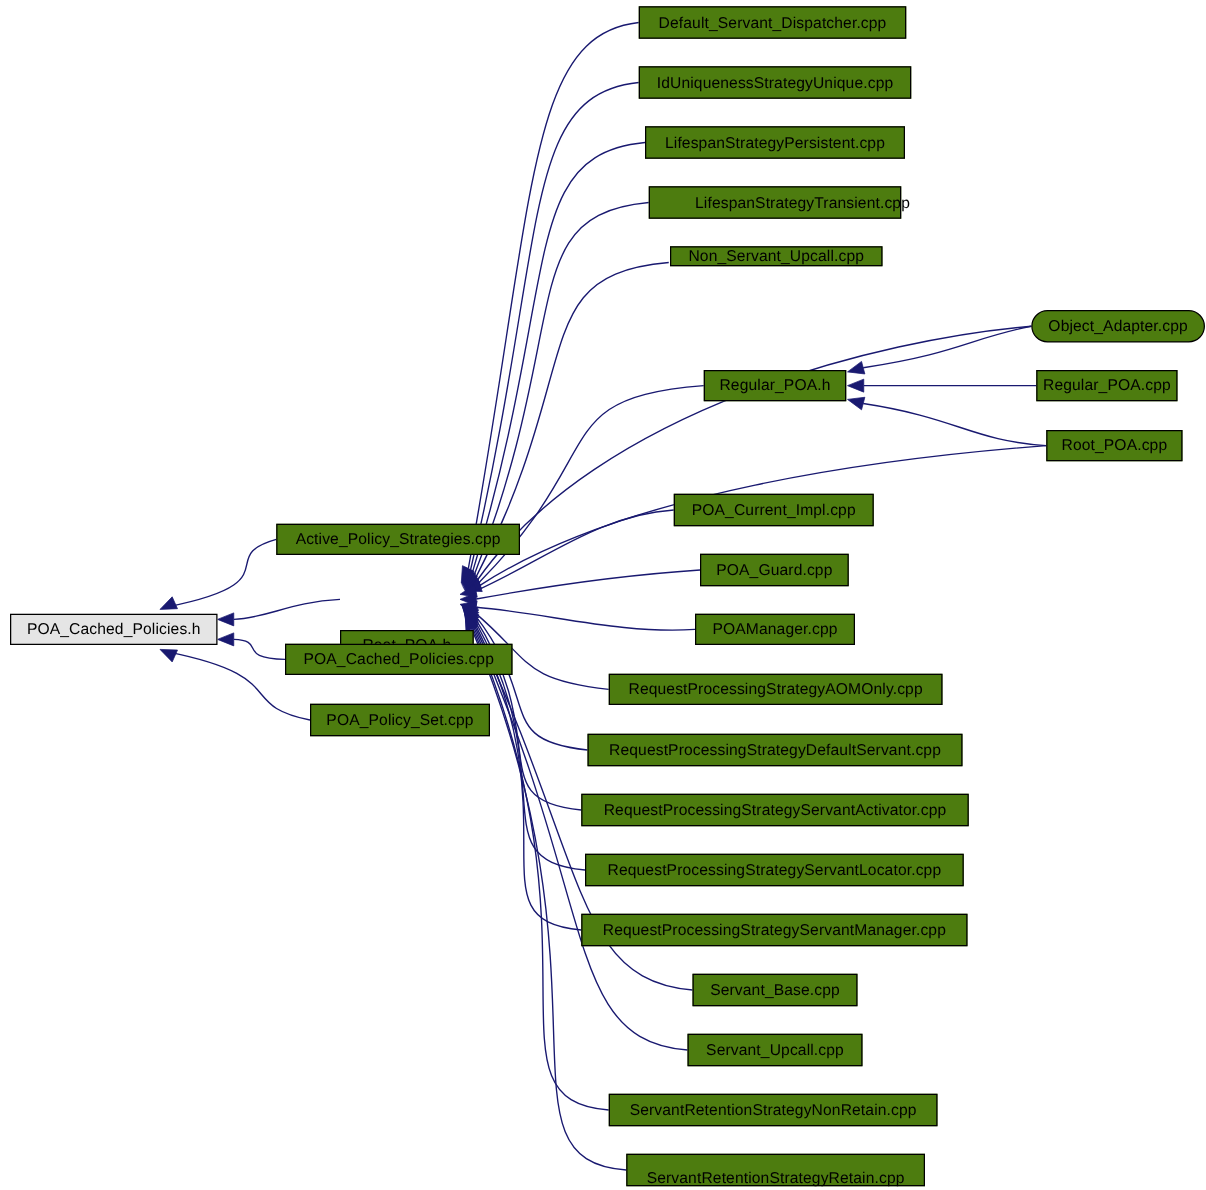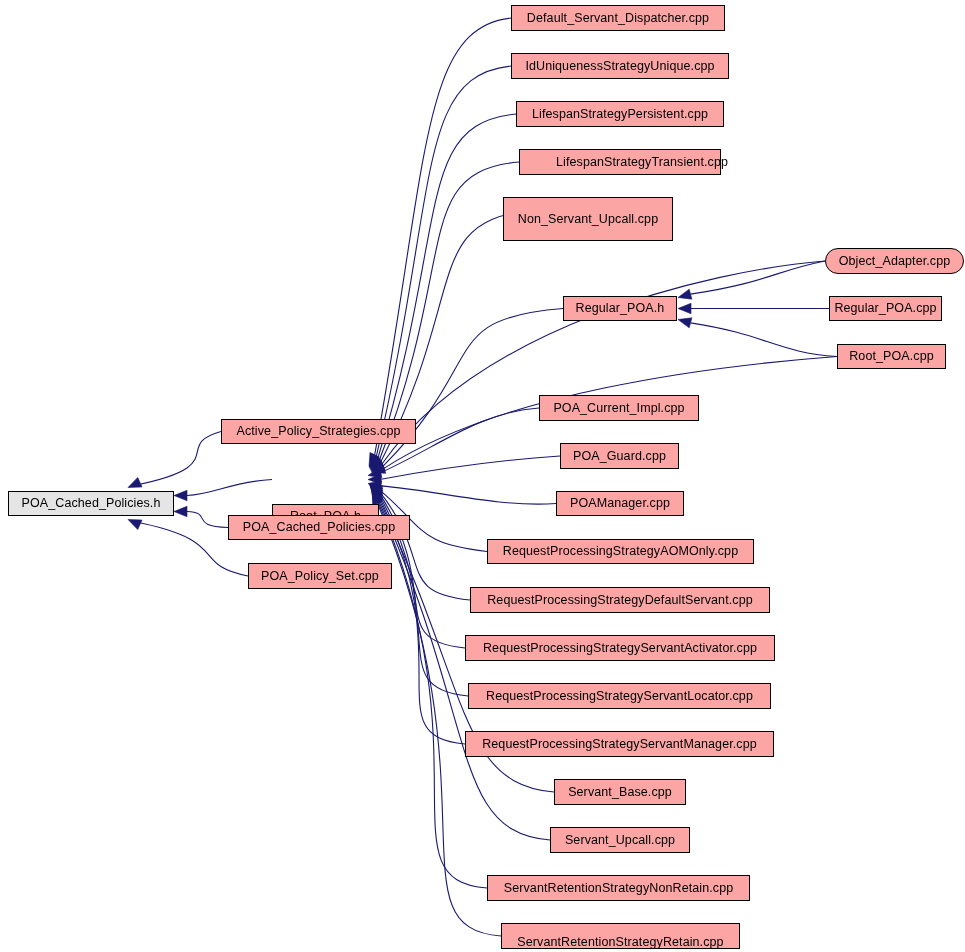--- a/index.html
+++ b/index.html
@@ -20,21 +20,21 @@
     left: 0;
     top: 0;
     width: 965px;
     height: 952px;
     pointer-events: none;
   }
   .node {
     position: absolute;
     box-sizing: border-box;
     border: 1px solid #000000;
-    background: #fca5a5;
+    background: #4d7c0f;
     color: #000000;
     font-size: 12.5px;
     line-height: 1;
     display: flex;
     align-items: center;
     justify-content: center;
     white-space: nowrap;
     letter-spacing: 0.1px;
     z-index: 5;
   }
@@ -126,21 +126,21 @@
     </div>
     <div class="node" style="left: 511px; top: 53px; width: 218px; height: 26px;">
       <span class="node-label">IdUniquenessStrategyUnique.cpp</span>
     </div>
     <div class="node" style="left: 516px; top: 101px; width: 208px; height: 26px;">
       <span class="node-label">LifespanStrategyPersistent.cpp</span>
     </div>
     <div class="node" style="left: 519px; top: 149px; width: 202px; height: 26px; padding-left: 44px;">
       <span class="node-label">LifespanStrategyTransient.cpp</span>
     </div>
-    <div class="node" style="left: 503px; top: 197px; width: 170px; height: 44px; text-align: center;">
+    <div class="node" style="left: 536px; top: 197px; width: 170px; height: 16px; text-align: center;">
       <span class="node-label">Non_Servant_Upcall.cpp</span>
     </div>
     <div class="node" style="left: 825px; top: 248px; width: 139px; height: 26px; border-radius: 13px;">
       <span class="node-label">Object_Adapter.cpp</span>
     </div>
     <div class="node" style="left: 563px; top: 296px; width: 114px; height: 25px;">
       <span class="node-label">Regular_POA.h</span>
     </div>
     <div class="node" style="left: 829px; top: 296px; width: 113px; height: 25px;">
       <span class="node-label">Regular_POA.cpp</span>

